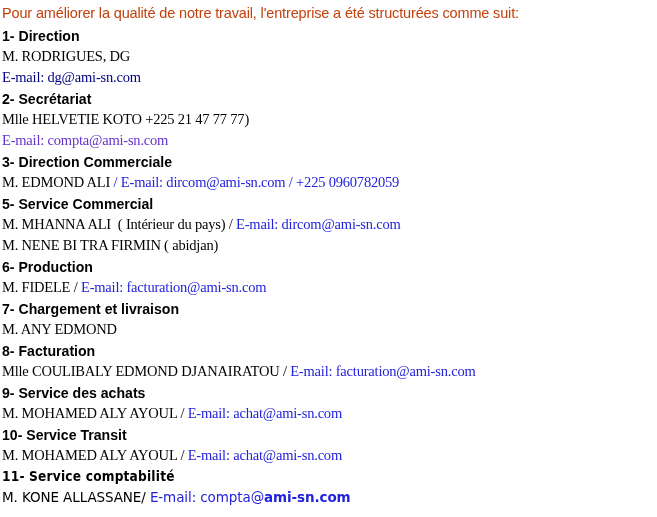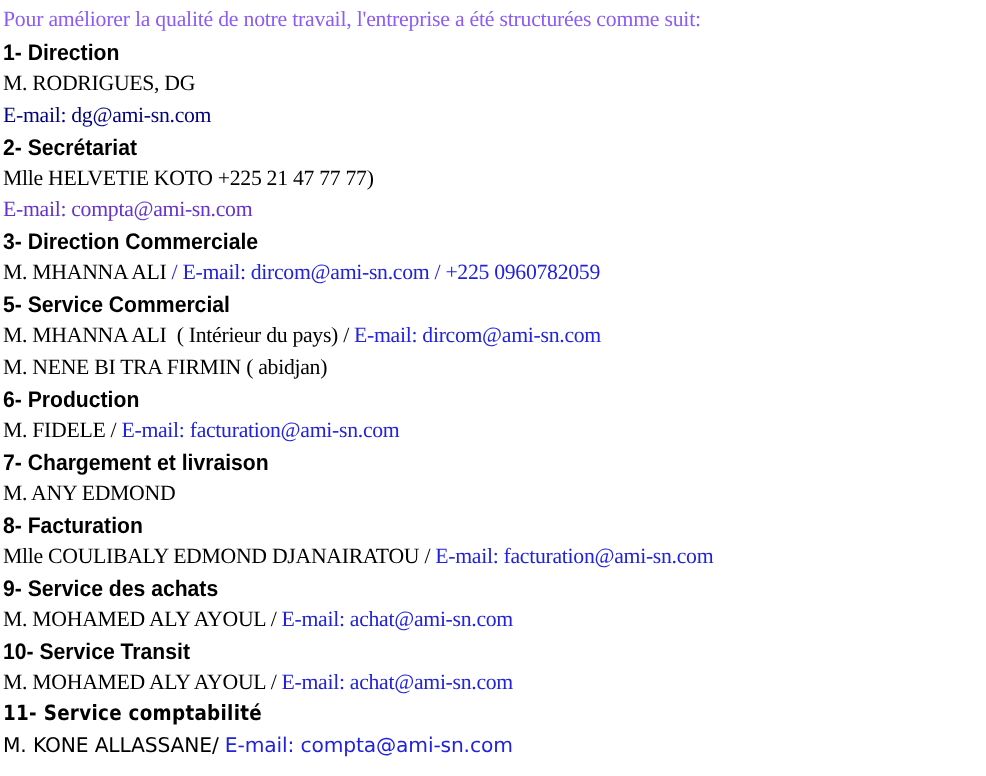--- a/index.html
+++ b/index.html
@@ -15,24 +15,24 @@
     color: #000000;
   }
 
   #doc {
     padding: 3px 0 0 2px;
     box-sizing: border-box;
   }
 
   
   .intro {
-    font-family: Liberation Serif, serif;
+    font-family: Liberation Sans, sans-serif;
     font-size: 14.5px;
     line-height: 21px;
-    color: #8b5cf6;
+    color: #c2410c;
     white-space: nowrap;
     letter-spacing: -0.15px;
     margin: 0 0 1px 0;
   }
 
   
   .sec-head {
     font-family: "Liberation Sans Narrow", "Liberation Sans", sans-serif;
     font-size: 15px;
     font-weight: bold;
@@ -68,40 +68,40 @@
   .line.alt-face {
     font-family: "DejaVu Sans", sans-serif;
     font-size: 13.5px;
     letter-spacing: -0.1px;
   }
 
   
   .link-navy   { color: #000080; }
   .link-blue   { color: #2222dd; }
   .link-purple { color: #6633cc; }
-  .link-bold   { font-weight: normal; margin-top: 28px; }
+  .link-bold   { font-weight: bold; margin-top: 28px; }
 
   .seg { white-space: pre; }
 </style>
 </head>
 <body>
 
 <div id="doc">
 
   <p class="intro">Pour améliorer la qualité de notre travail, l'entreprise a été structurées comme suit:</p>
 
   <div id="sections-host">
       <p class="sec-head">1- Direction</p>
       <p class="line"><span class="seg ">M. RODRIGUES, DG</span></p>
       <p class="line"><span class="seg link-navy">E-mail: dg@ami-sn.com</span></p>
       <p class="sec-head">2- Secrétariat</p>
       <p class="line"><span class="seg ">Mlle HELVETIE KOTO +225 21 47 77 77)</span></p>
       <p class="line"><span class="seg link-purple">E-mail: compta@ami-sn.com</span></p>
       <p class="sec-head">3- Direction Commerciale</p>
-      <p class="line"><span class="seg ">M. MHANNA ALI </span><span class="seg link-blue">/ E-mail: dircom@ami-sn.com / +225 0960782059</span></p>
+      <p class="line"><span class="seg ">M. EDMOND ALI </span><span class="seg link-blue">/ E-mail: dircom@ami-sn.com / +225 0960782059</span></p>
       <p class="sec-head">5- Service Commercial</p>
       <p class="line"><span class="seg ">M. MHANNA ALI  ( Intérieur du pays) / </span><span class="seg link-blue">E-mail: dircom@ami-sn.com</span></p>
       <p class="line"><span class="seg ">M. NENE BI TRA FIRMIN ( abidjan)</span></p>
       <p class="sec-head">6- Production</p>
       <p class="line"><span class="seg ">M. FIDELE / </span><span class="seg link-blue">E-mail: facturation@ami-sn.com</span></p>
       <p class="sec-head">7- Chargement et livraison</p>
       <p class="line"><span class="seg ">M. ANY EDMOND</span></p>
       <p class="sec-head">8- Facturation</p>
       <p class="line"><span class="seg ">Mlle COULIBALY EDMOND DJANAIRATOU / </span><span class="seg link-blue">E-mail: facturation@ami-sn.com</span></p>
       <p class="sec-head">9- Service des achats</p>

